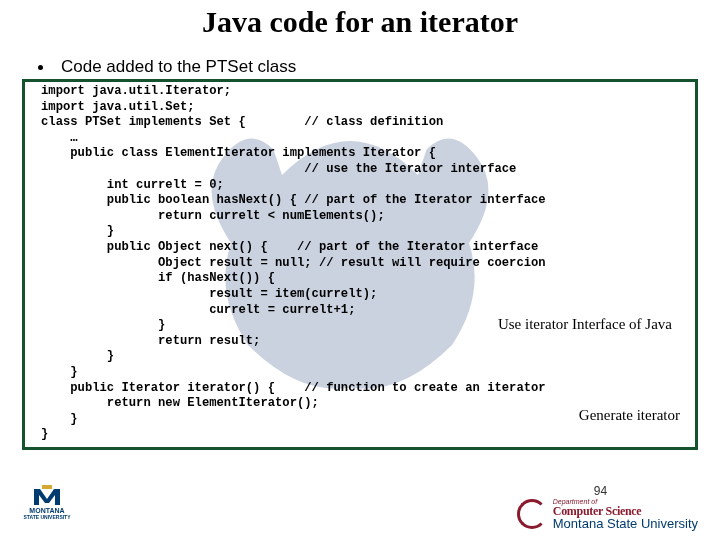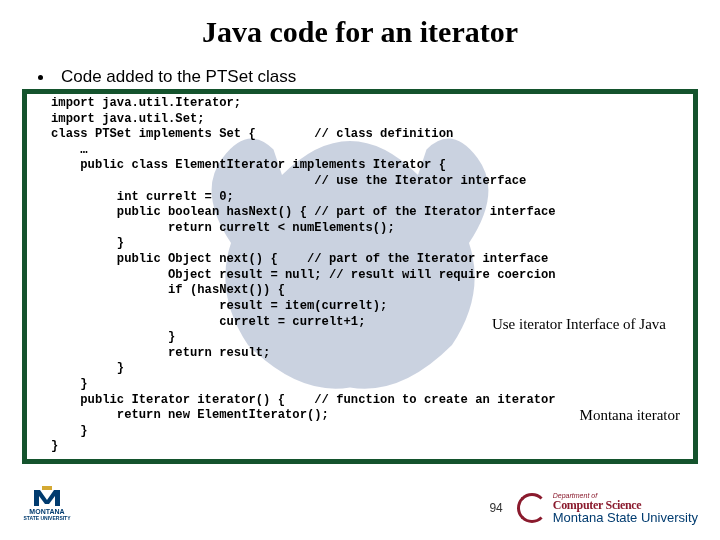--- a/index.html
+++ b/index.html
@@ -17,21 +17,21 @@
       left: 180px;
       width: 340px;
       height: 340px;
       opacity: 0.35;
       z-index: 0;
     }
     .title {
       font-family: "Comic Sans MS", cursive;
       font-size: 30px;
       text-align: center;
-      padding-top: 15px;
+      padding-top: 5px;
       position: relative;
       z-index: 2;
     }
     .bullet-line {
       display: flex;
       align-items: center;
       margin-top: 18px;
       margin-left: 38px;
       position: relative;
       z-index: 2;
@@ -43,39 +43,39 @@
       border-radius: 50%;
       background: #000;
       margin-right: 18px;
     }
     .bullet-text {
       font-size: 17px;
       font-family: Arial, sans-serif;
     }
     .code-box {
       margin: 2px 22px 0 22px;
-      border: 5px solid #14532d;
-      padding: 2px 6px 4px 24px;
+      border: 3px solid #14532d;
+      padding: 2px 6px 4px 16px;
       font-family: "Courier New", monospace;
       font-size: 12.2px;
       font-weight: bold;
       line-height: 1.28;
       white-space: pre;
       position: relative;
       z-index: 2;
     }
     .annotation {
       position: absolute;
       font-family: "Comic Sans MS", cursive;
       font-size: 15px;
       z-index: 3;
       text-align: left;
       line-height: 1.2;
     }
-    .ann1 { top: 315px; right: 54px; }
+    .ann1 { top: 315px; right: 48px; }
     .ann2 { top: 406px; right: 40px; }
     .footer {
       position: absolute;
       bottom: 10px;
       left: 0;
       right: 0;
       display: flex;
       align-items: center;
       justify-content: space-between;
       padding: 0 22px;
@@ -121,21 +121,21 @@
     .cs-text {
       display: flex;
       flex-direction: column;
       font-size: 8px;
       line-height: 1;
     }
     .cs-dept { color: #8a1a2d; font-style: italic; font-size: 7px; }
     .cs-name { color: #8a1a2d; font-family: serif; font-weight: bold; font-size: 12px; letter-spacing: -0.3px; }
     .cs-univ { color: #003b6f; font-size: 13px; }
     .left-footer { display: flex; align-items: flex-end; }
-    .right-footer { display: flex; align-items: center; }
+    .right-footer { display: flex; align-items: center; flex-direction: column; }
   </style>
 </head>
 <body>
 
 <svg class="bg-logo" viewBox="0 0 200 200">
   <path d="M 30 90 Q 10 60 25 40 Q 40 20 55 35 L 60 50 Q 80 30 100 30 Q 120 30 140 50 L 145 35 Q 160 20 175 40 Q 190 60 170 90 Q 180 120 160 150 Q 130 180 100 175 Q 70 180 40 150 Q 20 120 30 90 Z M 60 95 Q 58 80 70 78 Q 82 80 80 95 Q 78 108 70 108 Q 62 108 60 95 Z M 120 95 Q 118 80 130 78 Q 142 80 140 95 Q 138 108 130 108 Q 122 108 120 95 Z M 85 130 L 100 120 L 115 130 L 108 145 Q 100 150 92 145 Z" fill="#6b7fa8"></path>
 </svg>
 
 <h1 class="title">Java code for an iterator</h1>
 
@@ -163,21 +163,21 @@
                 return result;
          }
     }
     public Iterator iterator() {    // function to create an iterator
          return new ElementIterator();
     }
 }</div>
 
 <div class="annotation ann1">Use iterator
 Interface of Java</div>
-<div class="annotation ann2">Montana iterator</div>
+<div class="annotation ann2">Generate iterator</div>
 
 <div class="footer">
   <div class="left-footer">
     <div class="msu-logo">
       <svg class="msu-m" viewBox="0 0 30 22">
         <path d="M 2 20 L 2 4 L 8 4 L 15 14 L 22 4 L 28 4 L 28 20 L 23 20 L 23 10 L 17 18 L 13 18 L 7 10 L 7 20 Z" fill="#003b6f"></path>
         <rect x="10" y="0" width="10" height="4" fill="#d4a933"></rect>
       </svg>
       <div style="color:#003b6f;font-size:7px">MONTANA</div>
       <div style="color:#003b6f;font-size:5px">STATE UNIVERSITY</div>

